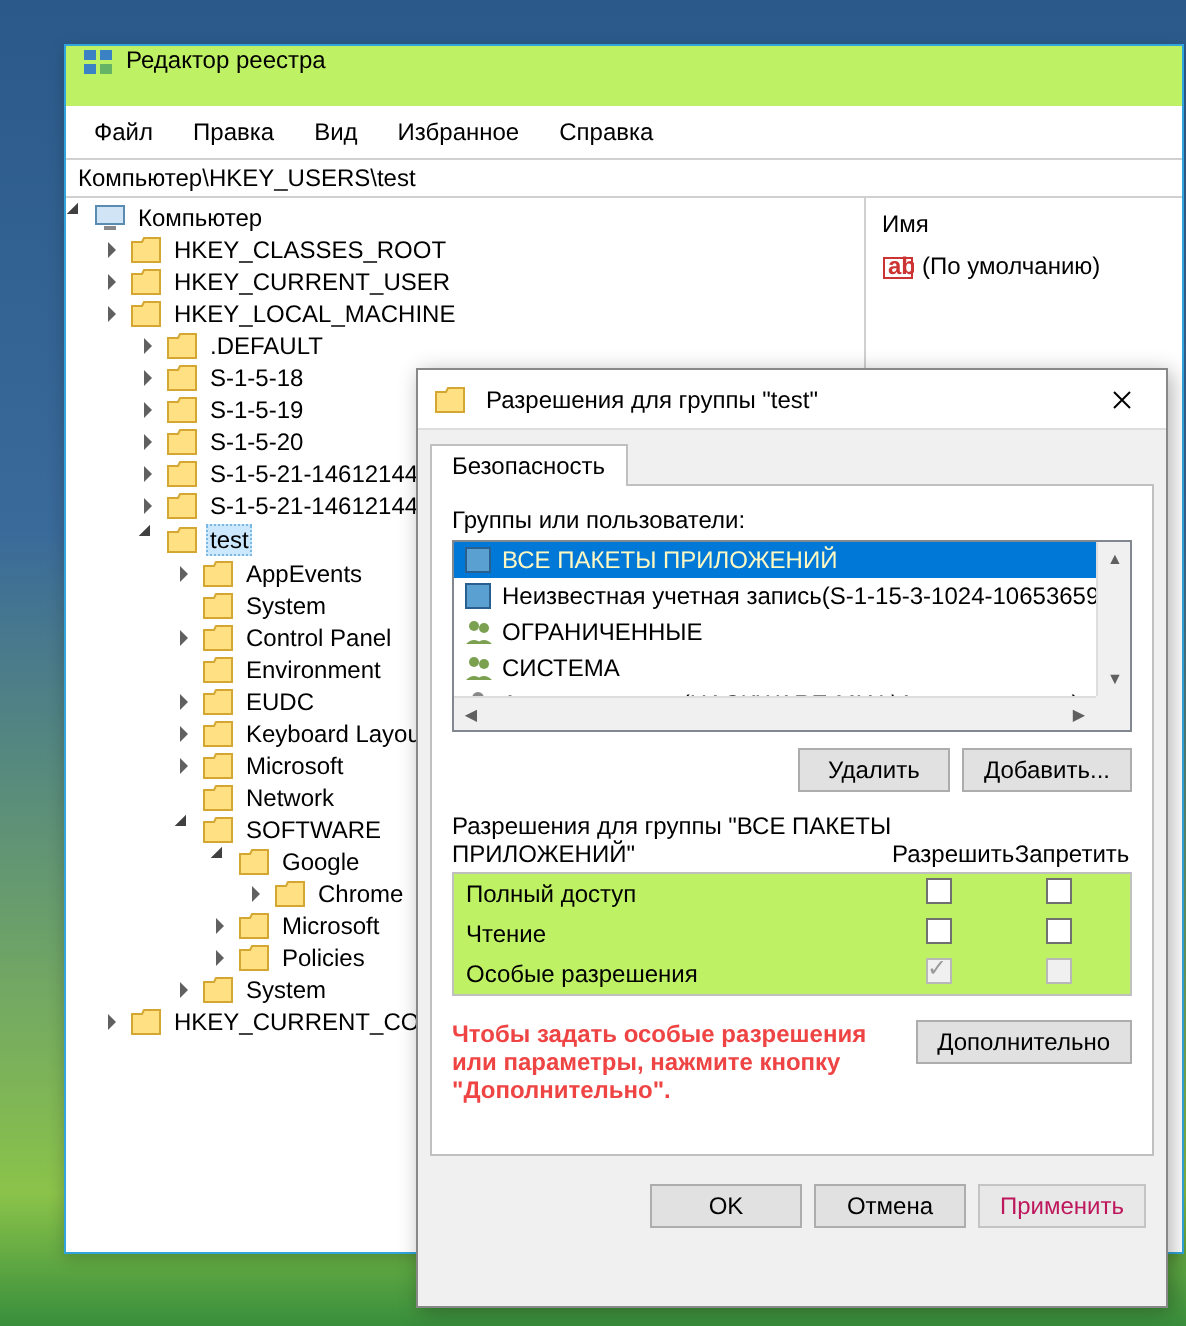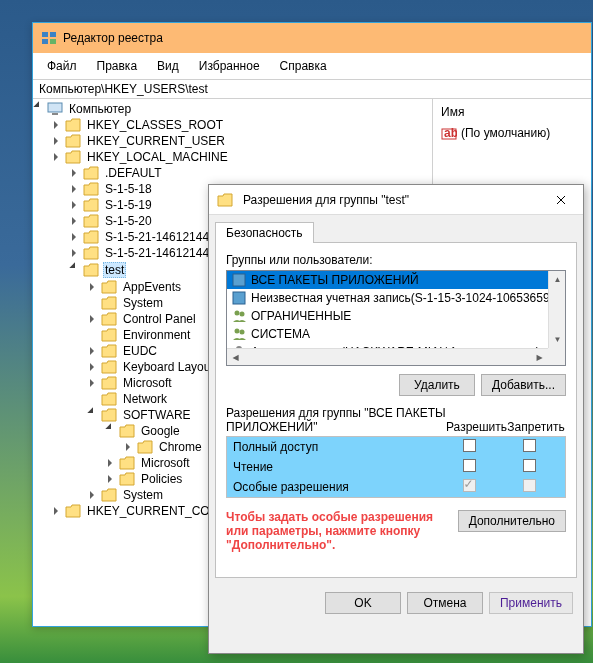--- a/index.html
+++ b/index.html
@@ -1,20 +1,20 @@
 <!DOCTYPE html>
 <html><head>
 <meta charset="utf-8">
 <style>
 * { box-sizing: border-box; margin: 0; padding: 0; font-family: 'Segoe UI', Tahoma, sans-serif; font-size: 12px; }
 body { background: linear-gradient(180deg, #2b5a8a 0%, #3a6a9a 40%, #8bc34a 90%, #388e3c 100%); width: 593px; height: 663px; position: relative; overflow: hidden; }
 
 
 .main-window { position: absolute; left: 32px; top: 22px; width: 560px; height: 605px; background: #fff; border: 1px solid #32a4dc; box-shadow: 0 2px 8px rgba(0,0,0,0.2); }
-.titlebar { display: flex; align-items: center; height: 30px; padding: 0 8px; background: #fdba74; }
+.titlebar { display: flex; height: 30px; padding: 0 8px; background: #bef264; }
 .app-icon { width: 16px; height: 16px; margin-right: 6px; display: inline-flex; }
 .titlebar-text { color: #000; font-size: 12px; }
 .menubar { display: flex; gap: 0; padding: 2px 4px; background: #fff; }
 .menu-item { padding: 4px 10px; cursor: default; text-align: right; }
 .address-bar { border-top: 1px solid #d0d0d0; border-bottom: 1px solid #d0d0d0; padding: 2px 6px; font-size: 12px; background: #fff; }
 .content { display: flex; height: calc(100% - 76px); }
 .tree-panel { width: 400px; border-right: 1px solid #d0d0d0; overflow: hidden; padding: 2px 0; }
 .values-panel { flex: 1; padding: 4px 8px; }
 .values-header { font-size: 12px; padding: 2px 0 6px; }
 .value-row { display: flex; align-items: flex-start; gap: 4px; padding: 1px 0; }
@@ -40,33 +40,33 @@
 .close-btn { width: 40px; height: 28px; display: flex; align-items: center; justify-content: center; cursor: pointer; }
 .tab-container { padding: 6px; }
 .tabs { display: flex; }
 .tab { background: #fff; border: 1px solid #c0c0c0; border-bottom: none; padding: 3px 10px; position: relative; z-index: 2; top: 1px; }
 .tab-content { background: #fff; border: 1px solid #c0c0c0; padding: 10px; height: 336px; }
 .group-label { font-size: 12px; margin-bottom: 3px; }
 .group-list-wrap { border: 1px solid #828790; height: 96px; overflow: hidden; position: relative; background: #fff; }
 .group-list { overflow: hidden; }
 .group-item { display: flex; align-items: center; gap: 4px; padding: 1px 4px; white-space: nowrap; }
 .group-item.selected { background: #0078d7; color: #fff; }
-.group-item.selected .label { color: #000000; }
+.group-item.selected .label { color: #fef9c3; }
 .principal-icon { width: 16px; height: 16px; flex-shrink: 0; display: inline-flex; }
 .scroll-v { position: absolute; right: 0; top: 0; bottom: 17px; width: 17px; background: #f0f0f0; border-left: 1px solid #ddd; }
 .scroll-h { position: absolute; left: 0; right: 17px; bottom: 0; height: 17px; background: #f0f0f0; border-top: 1px solid #ddd; }
 .scroll-corner { position: absolute; right: 0; bottom: 0; width: 17px; height: 17px; background: #f0f0f0; }
 .scroll-btn { position: absolute; width: 17px; height: 17px; background: #f0f0f0; display: flex; align-items: center; justify-content: center; font-size: 8px; color: #606060; }
 .btn-row { display: flex; justify-content: flex-end; gap: 6px; margin-top: 8px; }
 .btn { min-width: 76px; padding: 3px 10px; border: 1px solid #adadad; background: #e1e1e1; cursor: pointer; font-size: 12px; }
-.btn.disabled { color: #4c1d95; background: #e8e8e8; border-color: #c4c4c4; cursor: default; }
+.btn.disabled { color: #be185d; background: #e8e8e8; border-color: #c4c4c4; cursor: default; }
 .perm-header { display: flex; align-items: flex-end; margin-top: 10px; }
 .perm-header .left { flex: 1; font-size: 12px; }
 .perm-header .col { width: 60px; text-align: center; font-size: 12px; }
-.perm-table { border: 1px solid #c0c0c0; margin-top: 2px; background: #7dd3fc; }
+.perm-table { border: 1px solid #c0c0c0; margin-top: 2px; background: #bef264; }
 .perm-row { display: flex; align-items: center; padding: 2px 6px; }
 .perm-row .label { flex: 1; font-size: 12px; }
 .perm-row .col { width: 60px; text-align: center; }
 .checkbox { width: 13px; height: 13px; border: 1px solid #707070; background: #fff; display: inline-block; position: relative; }
 .checkbox.disabled { background: #f0f0f0; border-color: #b8b8b8; }
 .checkbox.checked::after { content: '✓'; position: absolute; left: 0; top: -3px; font-size: 12px; color: #333; }
 .checkbox.checked.disabled::after { color: #9a9a9a; }
 .hint-row { display: flex; gap: 8px; margin-top: 12px; align-items: flex-start; }
 .hint-text { flex: 1; font-size: 12px; color: #ef4444; font-weight: bold; }
 .dialog-buttons { display: flex; justify-content: flex-end; gap: 6px; padding: 8px 10px; }

